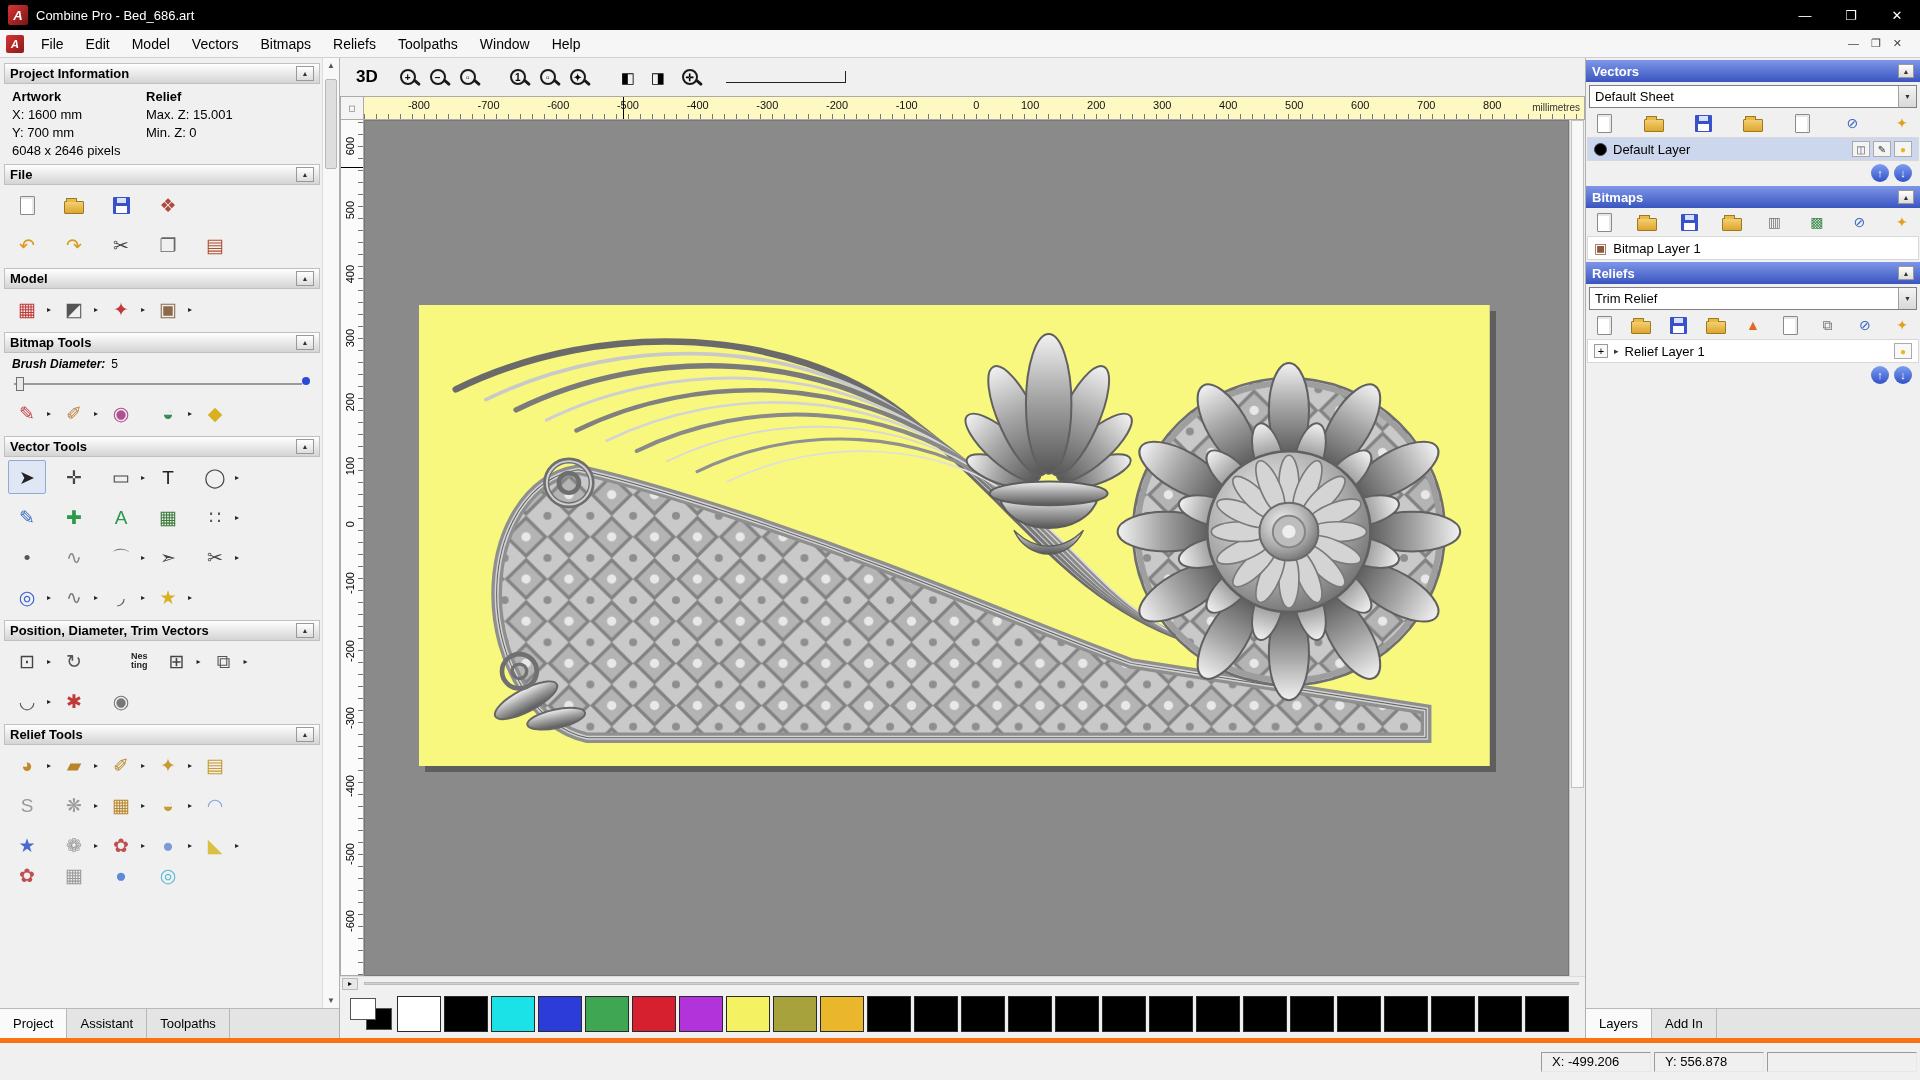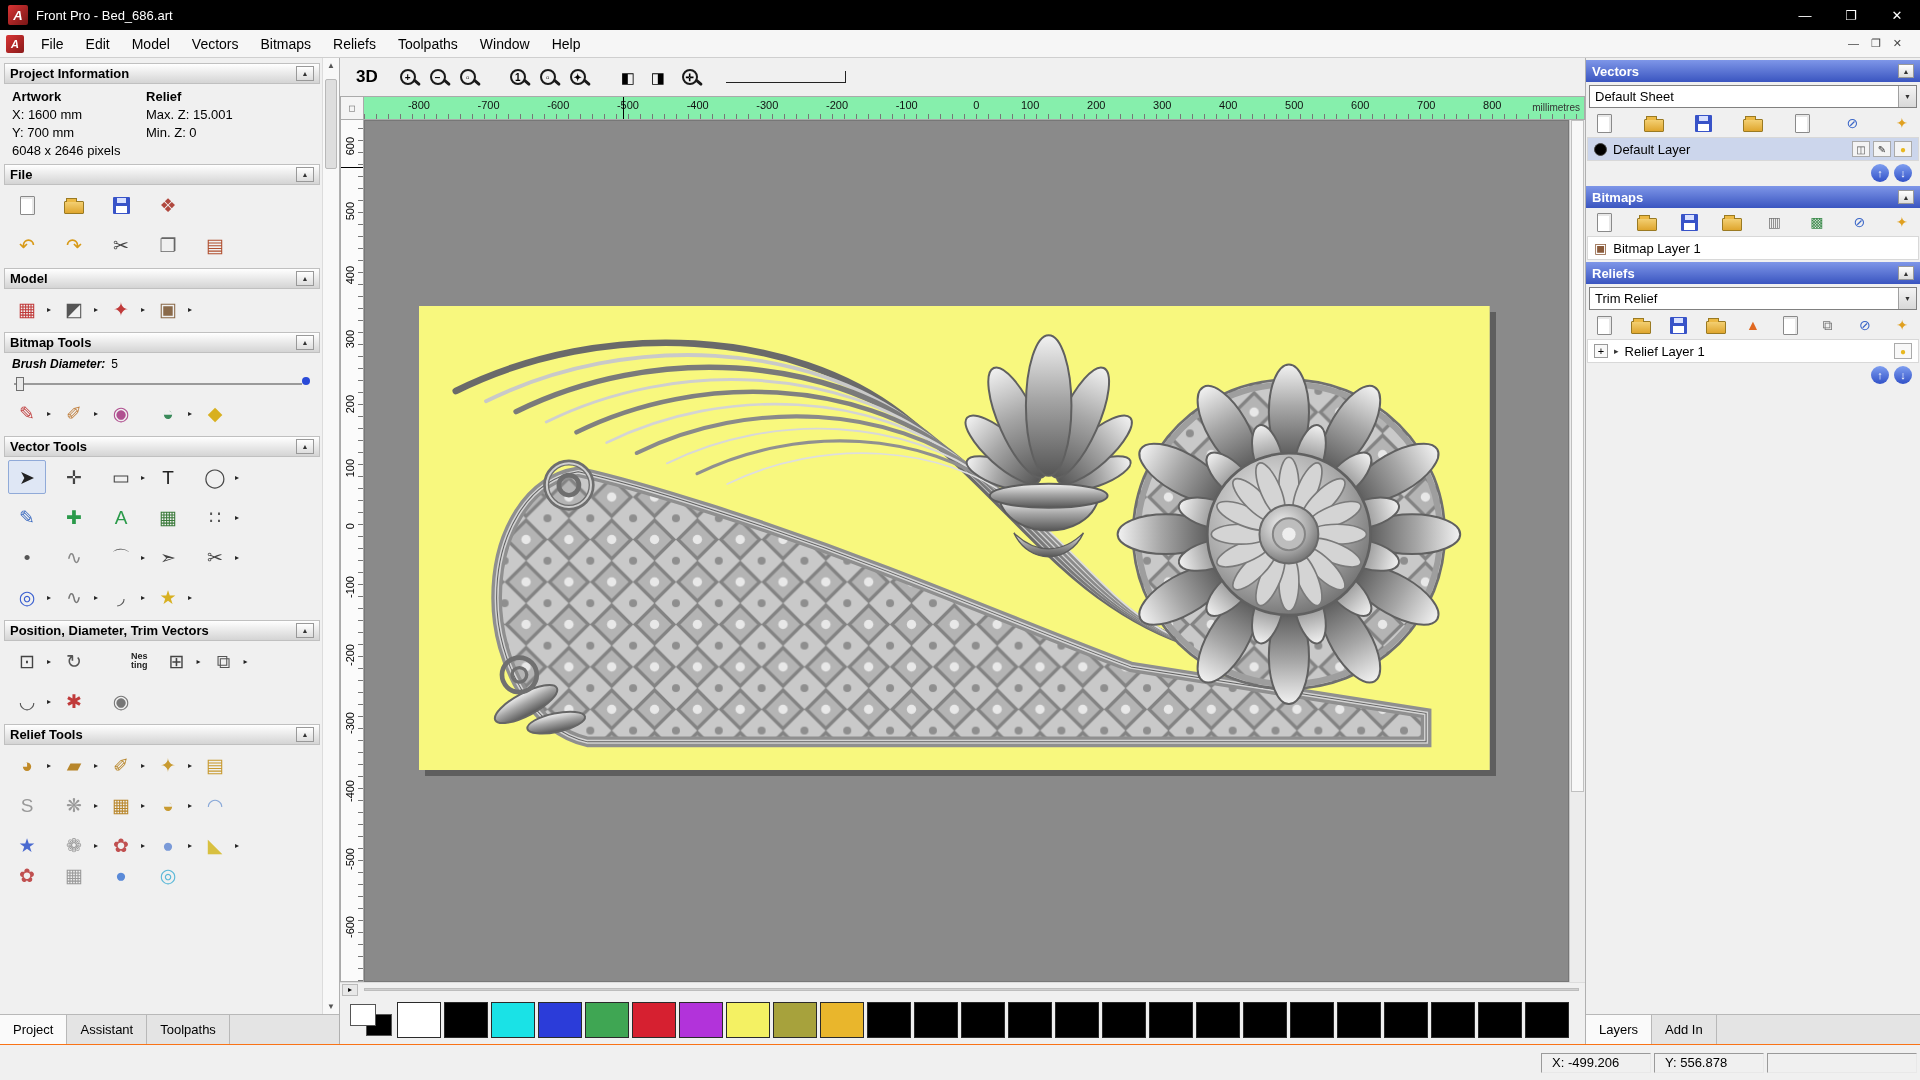--- a/index.html
+++ b/index.html
@@ -68,21 +68,21 @@
 .btn-3d{font-weight:bold;font-size:17px;padding:2px 8px;margin-right:4px}
 .tb-group{display:flex;gap:2px}
 .tb-sep{width:14px}
 .tool.sm{min-width:28px;height:28px;font-size:15px}
 .mag{width:16px;height:16px;border:2px solid #1a1a1a;border-radius:50%;position:relative;display:grid;place-items:center;font-size:10px;font-weight:bold}
 .mag::after{content:"";position:absolute;width:8px;height:3px;background:#1a1a1a;right:-7px;bottom:-1px;transform:rotate(40deg);border-radius:2px}
 .line-preview{width:120px;height:12px;border-bottom:1px solid #222;border-right:1px solid #222;margin-left:18px}
 
 .ruler-row{height:24px;display:flex;flex:0 0 auto}
 .ruler-corner{width:24px;border:1px solid #aaa;background:#f4f4f4;display:grid;place-items:center;font-size:9px;color:#666}
-.truler{flex:1;position:relative;background:#86efac;border:1px solid #aaa;border-left:none;overflow:hidden}
+.truler{flex:1;position:relative;background:#fef9c3;border:1px solid #aaa;border-left:none;overflow:hidden}
 .truler::before{content:"";position:absolute;left:0;right:0;bottom:0;height:5px;background:repeating-linear-gradient(90deg,#777 0 1px,transparent 1px 12px)}
 .hticks{position:absolute;left:4.5%;right:6%;top:2px;display:flex;justify-content:space-between;font-size:11px;color:#111}
 .htick{transform:translateX(-50%)}
 .units{position:absolute;right:4px;top:5px;font-size:10px;color:#333}
 .hmarker{position:absolute;left:21.2%;top:0;bottom:0;width:1px;background:#000}
 
 .canvas-row{flex:1;display:flex;min-height:0}
 .lruler{width:24px;position:relative;background:#fbfbfb;border:1px solid #aaa;border-top:none;overflow:hidden;flex:0 0 auto}
 .lruler::before{content:"";position:absolute;top:0;bottom:0;right:0;width:5px;background:repeating-linear-gradient(0deg,#777 0 1px,transparent 1px 12px)}
 .vticks{position:absolute;top:2%;bottom:5%;left:3px;display:flex;flex-direction:column;justify-content:space-between;align-items:center;font-size:11px}
@@ -119,33 +119,33 @@
 .layer-icons{margin-left:auto;display:flex;gap:3px}
 .mini{width:18px;height:16px;border:1px solid #aaa;background:#f4f4f4;display:grid;place-items:center;font-size:10px}
 .updown{display:flex;justify-content:flex-end;gap:5px;padding:3px 8px 2px}
 .ud{width:18px;height:18px;border-radius:50%;background:linear-gradient(#7e9ef0,#3252c8);color:#fff;display:grid;place-items:center;font-size:11px;font-weight:bold}
 .expander{font-size:9px;color:#333}
 .add-btn{width:14px;height:14px;border:1px solid #999;background:#f8f8f8;font-size:11px;display:grid;place-items:center}
 .bulb{margin-left:auto;width:18px;height:16px;border:1px solid #aaa;background:#f8f8f8;display:grid;place-items:center;font-size:10px;color:#e8b820}
 .rp-filler{flex:1}
 
 
-.statusbar{height:36px;flex:0 0 auto;border-top:1px solid #f97316;background:#f0f0f0;display:flex;align-items:center;justify-content:flex-end;gap:3px;padding:0 3px;font-size:13px}
+.statusbar{height:42px;flex:0 0 auto;border-top:5px solid #f97316;background:#f0f0f0;display:flex;align-items:center;justify-content:flex-end;gap:3px;padding:0 3px;font-size:13px}
 .status-spacer{flex:1}
 .status-box{height:20px;border:1px solid;border-color:#9a9a9a #e8e8e8 #e8e8e8 #9a9a9a;padding:0 10px;display:flex;align-items:center;background:#f0f0f0;min-width:110px}
 .status-box.pad{min-width:150px}
 </style>
 </head>
 <body>
 
 <div class="app">
 
   <div class="titlebar">
     <span class="app-icon">A</span>
-    <span class="title-text">Front Pro - Bed_686.art</span>
+    <span class="title-text">Combine Pro - Bed_686.art</span>
     <span class="win-controls">
       <span class="win-btn">—</span>
       <span class="win-btn">❐</span>
       <span class="win-btn">✕</span>
     </span>
   </div>
 
   <div class="menubar">
     <span class="menu-logo">A</span>
     <div class="menus">

